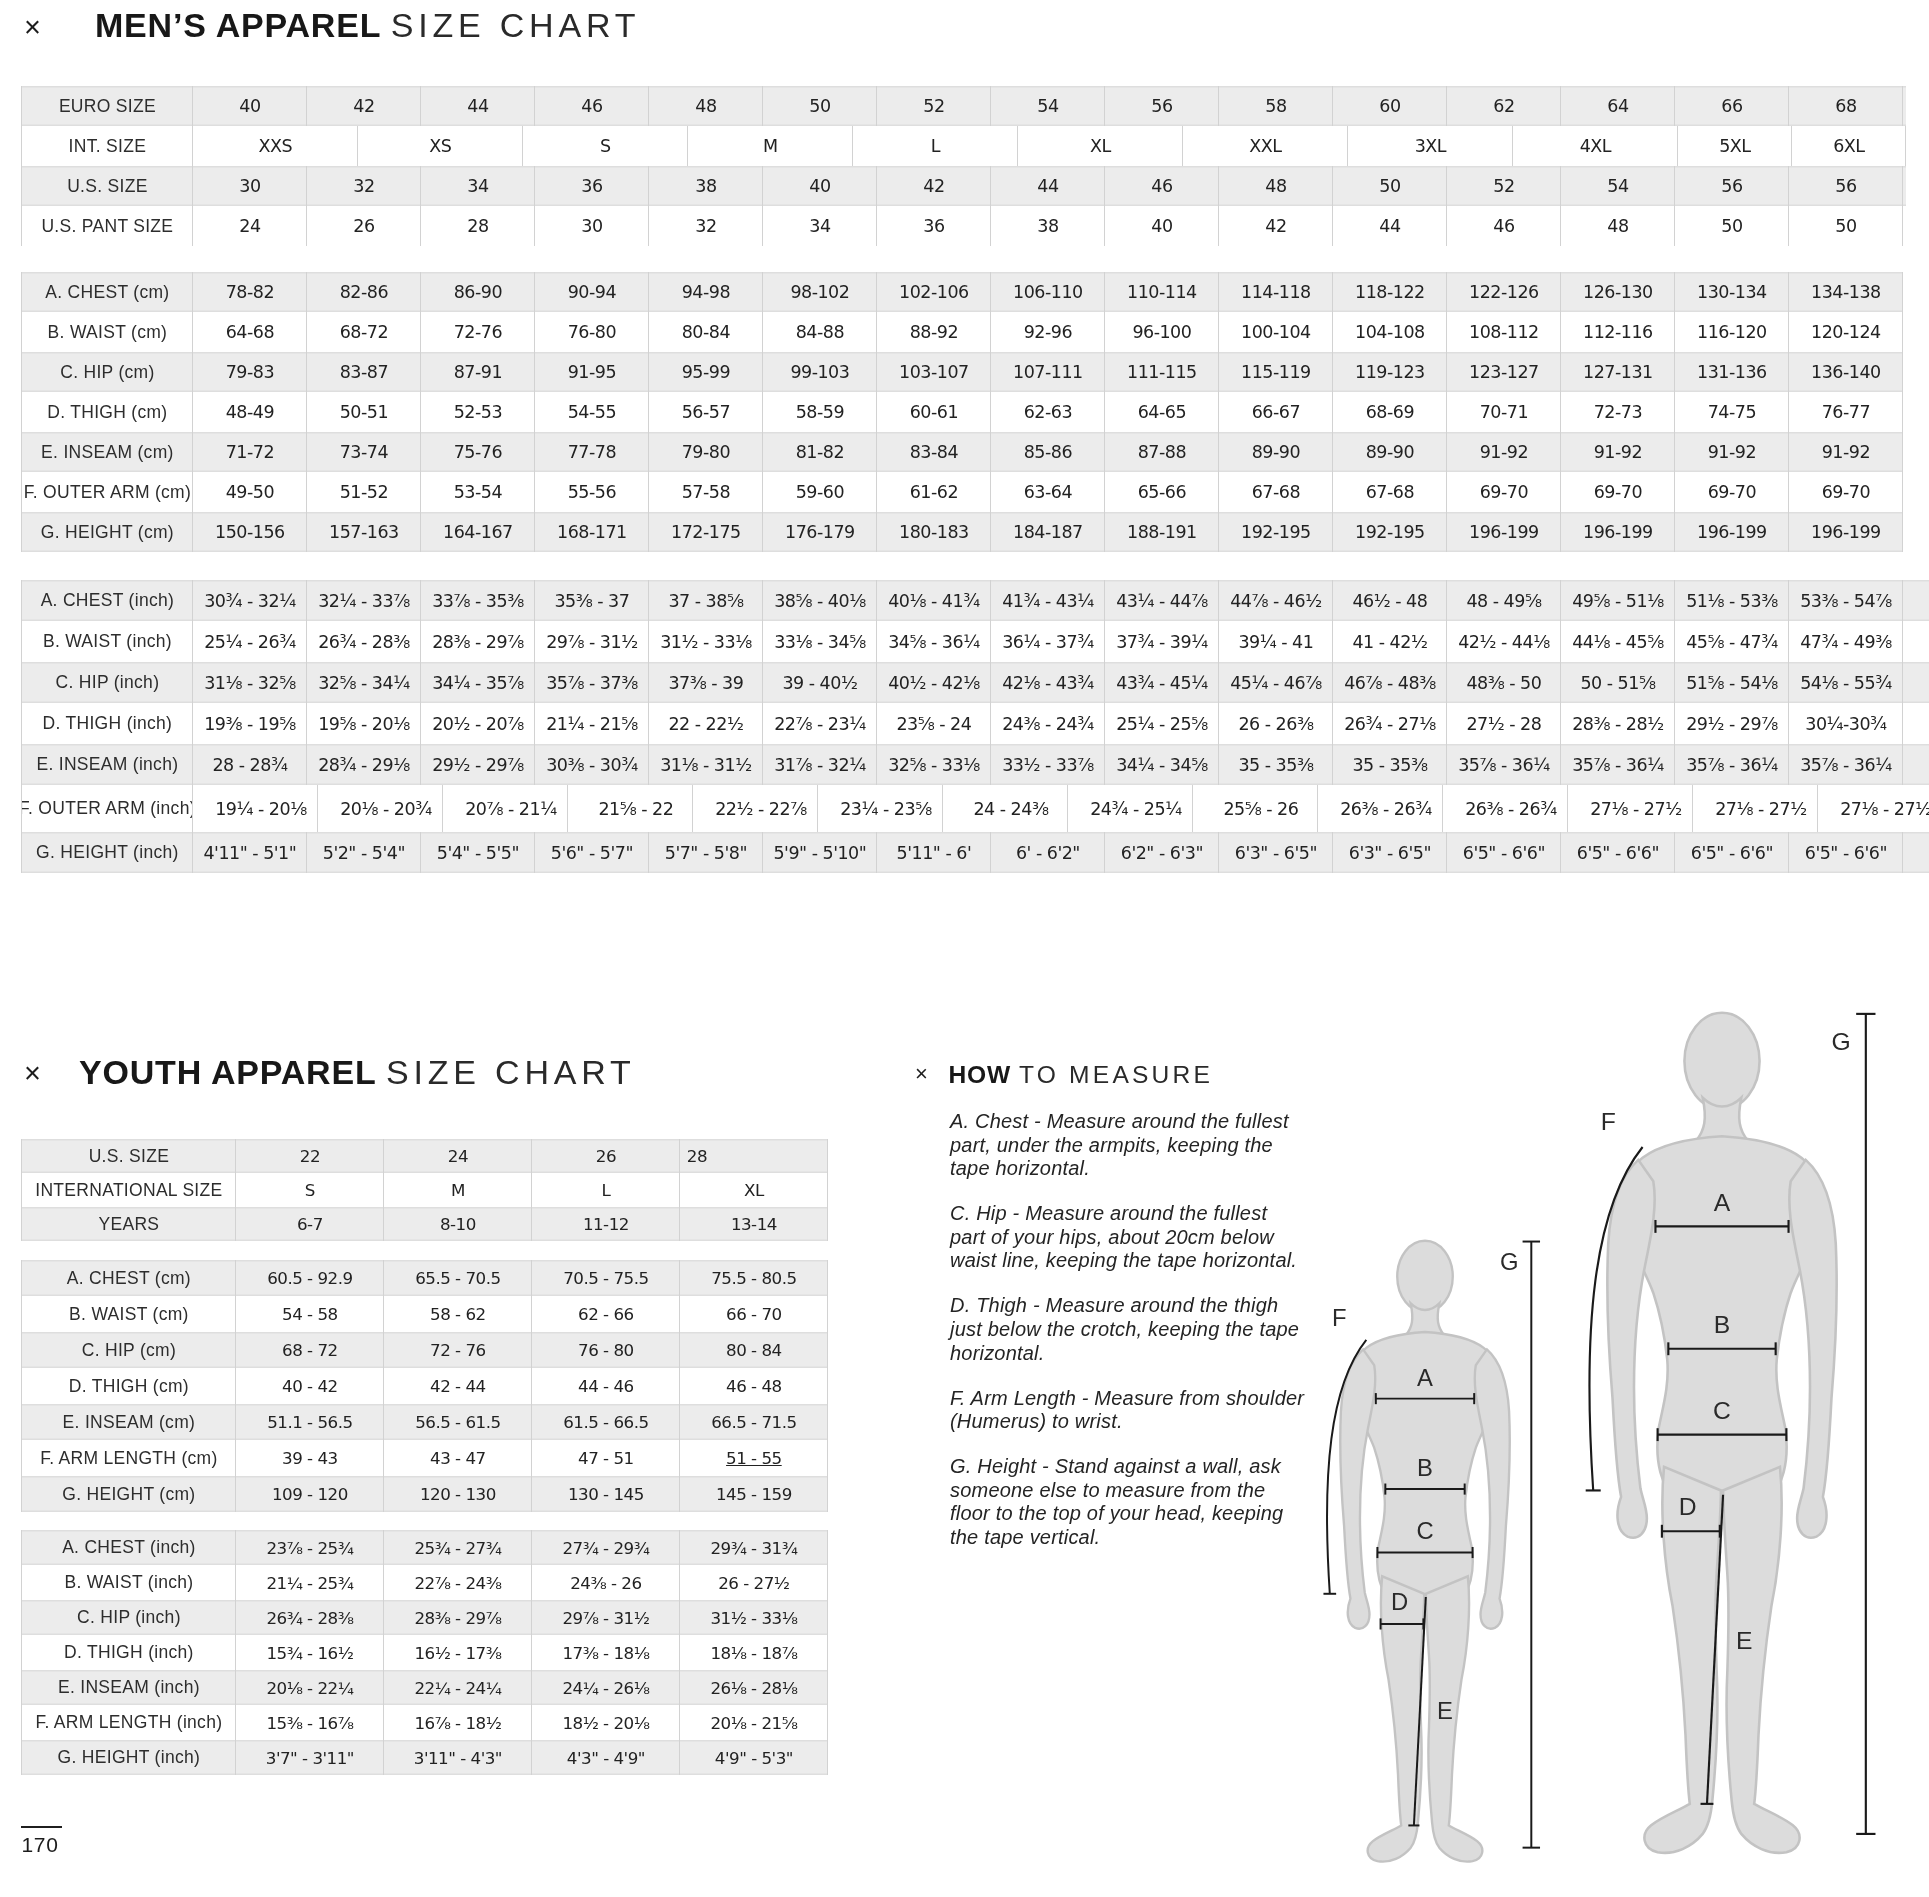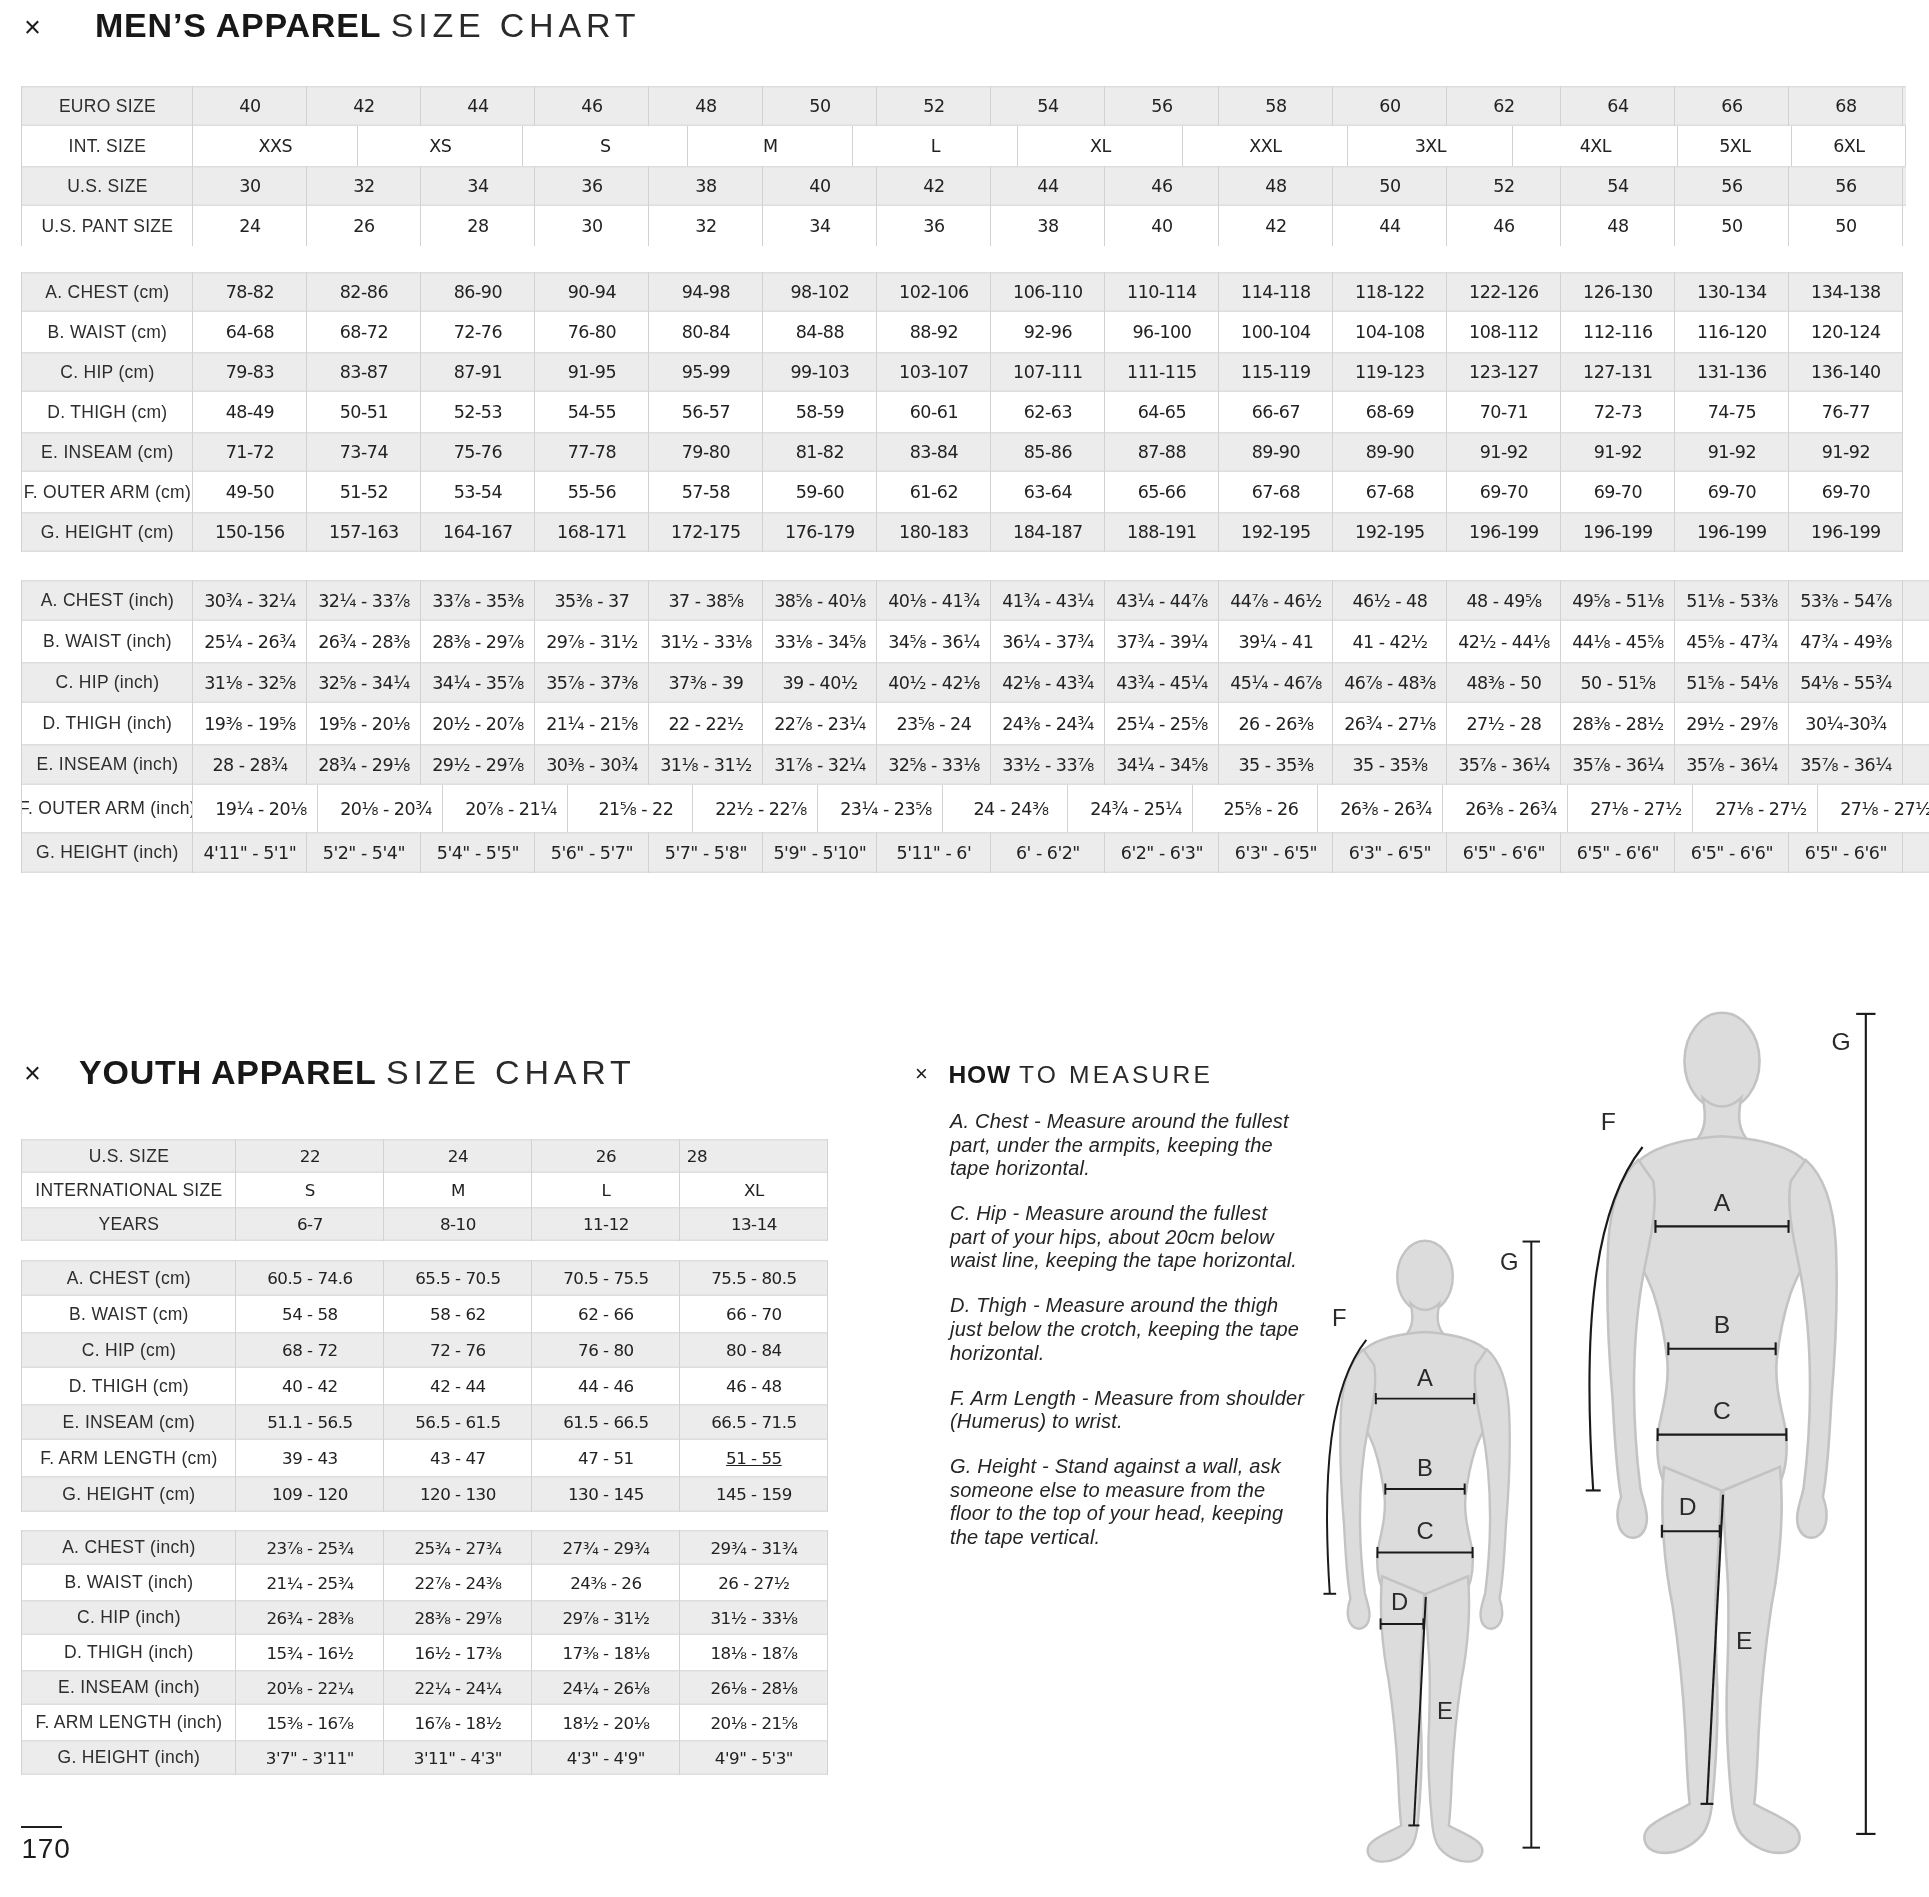--- a/index.html
+++ b/index.html
@@ -34,21 +34,21 @@
   .howto-title .light{font-weight:400;font-size:24.6px;letter-spacing:3.2px;color:#2a2a2a;margin-left:8px;}
   .howto-list{width:356px;}
   .howto-list p{
     font-style:italic;font-size:20px;line-height:1.18;margin:0 0 21.4px 0;color:#242424;
     letter-spacing:0.2px;
   }
   
   svg text{font-family:"Liberation Sans",sans-serif;fill:#2a2a2a;}
   
   .page-rule{width:41px;height:2.4px;background:#1f1f1f;}
-  .page-num{font-size:28px;color:#1c1c1c;letter-spacing:0.8px;}
+  .page-num{font-size:21px;color:#1c1c1c;letter-spacing:0.8px;}
 </style>
 </head>
 <body>
 
 <div class="abs" style="left:24px;top:12.7px;">
   <span class="xmark">×</span>
 </div>
 <div class="abs sec-title" style="left:95px;top:6.4px;">
   <span class="bold">MEN’S APPAREL</span>
   <span class="light">SIZE CHART</span>
@@ -408,21 +408,21 @@
       <div class="zlabel" style="width: 215px;">YEARS</div>
       <div class="zcell" style="width: 148px;">6-7</div>
       <div class="zcell" style="width: 148px;">8-10</div>
       <div class="zcell" style="width: 148px;">11-12</div>
       <div class="zcell" style="width: 148px;">13-14</div>
     </div>
   </div>
 <div id="youth-cm-table" class="ztable youth" style="left:21.4px;top:1260px;">
     <div class="zrow gray" style="height: 36px;">
       <div class="zlabel" style="width: 215px;">A. CHEST (cm)</div>
-      <div class="zcell" style="width: 148px;">60.5 - 74.6</div>
+      <div class="zcell" style="width: 148px;">60.5 - 92.9</div>
       <div class="zcell" style="width: 148px;">65.5 - 70.5</div>
       <div class="zcell" style="width: 148px;">70.5 - 75.5</div>
       <div class="zcell" style="width: 148px;">75.5 - 80.5</div>
     </div>
     <div class="zrow white" style="height: 36px;">
       <div class="zlabel" style="width: 215px;">B. WAIST (cm)</div>
       <div class="zcell" style="width: 148px;">54 - 58</div>
       <div class="zcell" style="width: 148px;">58 - 62</div>
       <div class="zcell" style="width: 148px;">62 - 66</div>
       <div class="zcell" style="width: 148px;">66 - 70</div>

